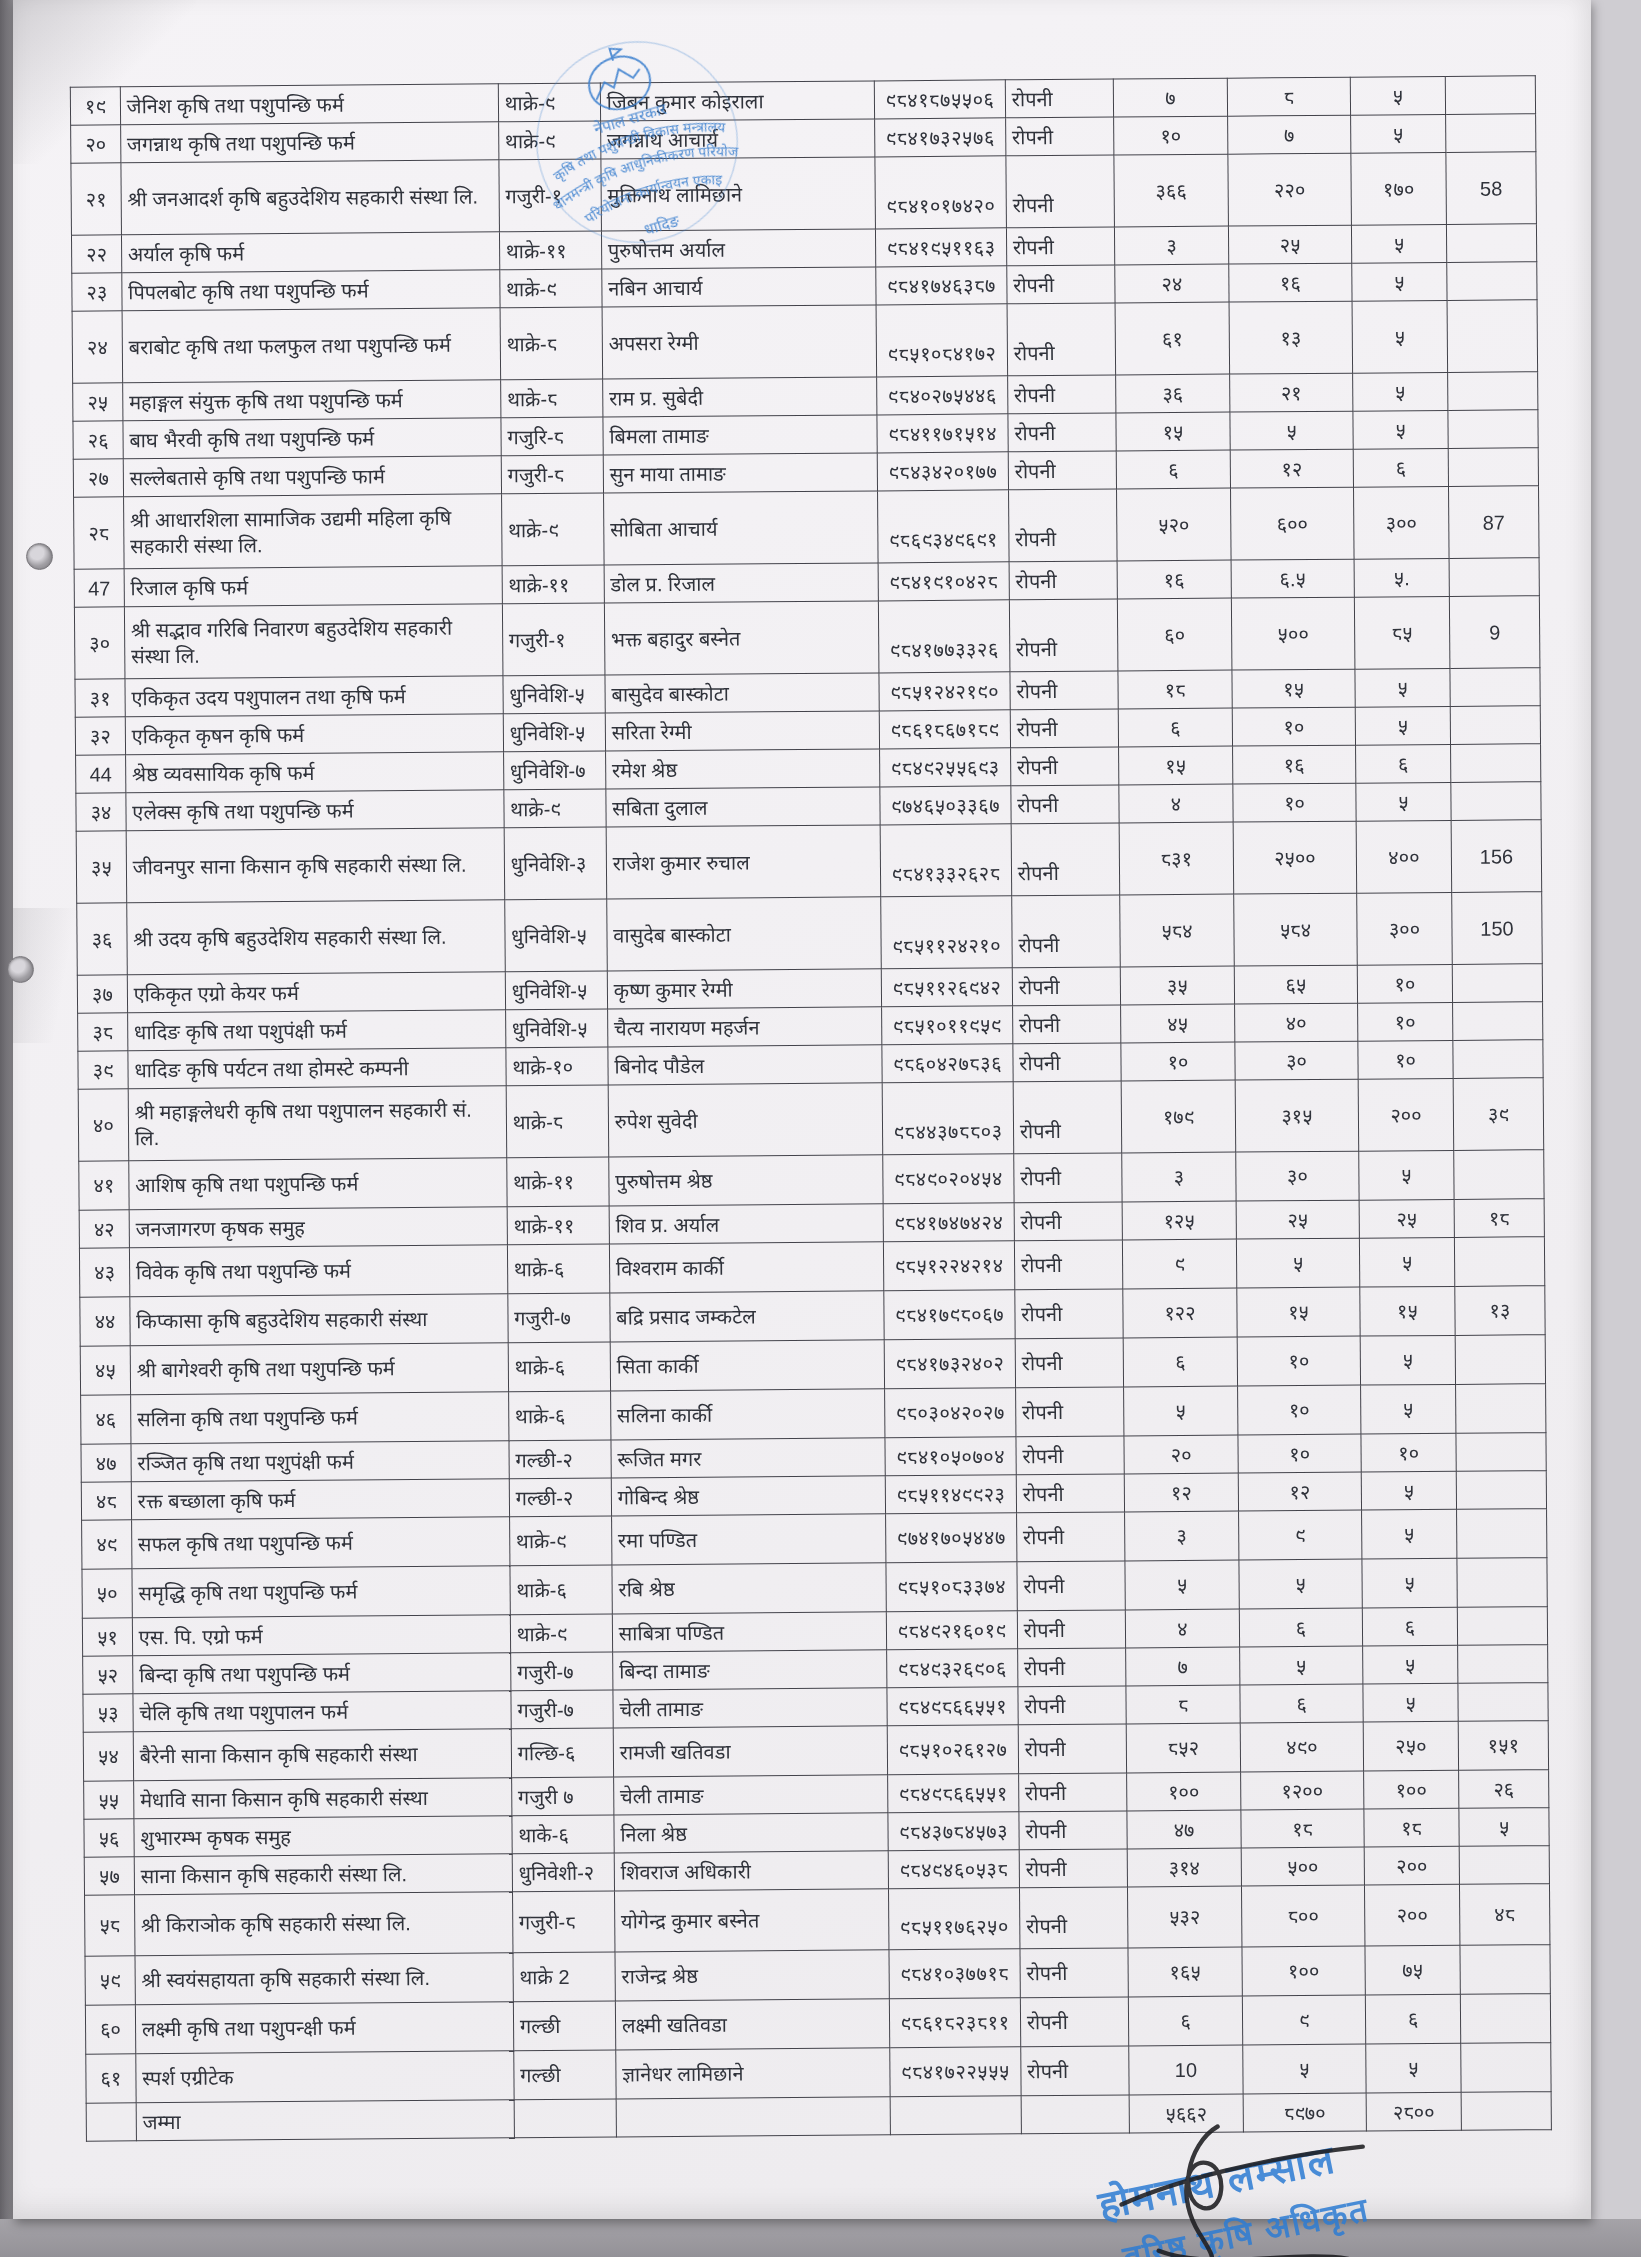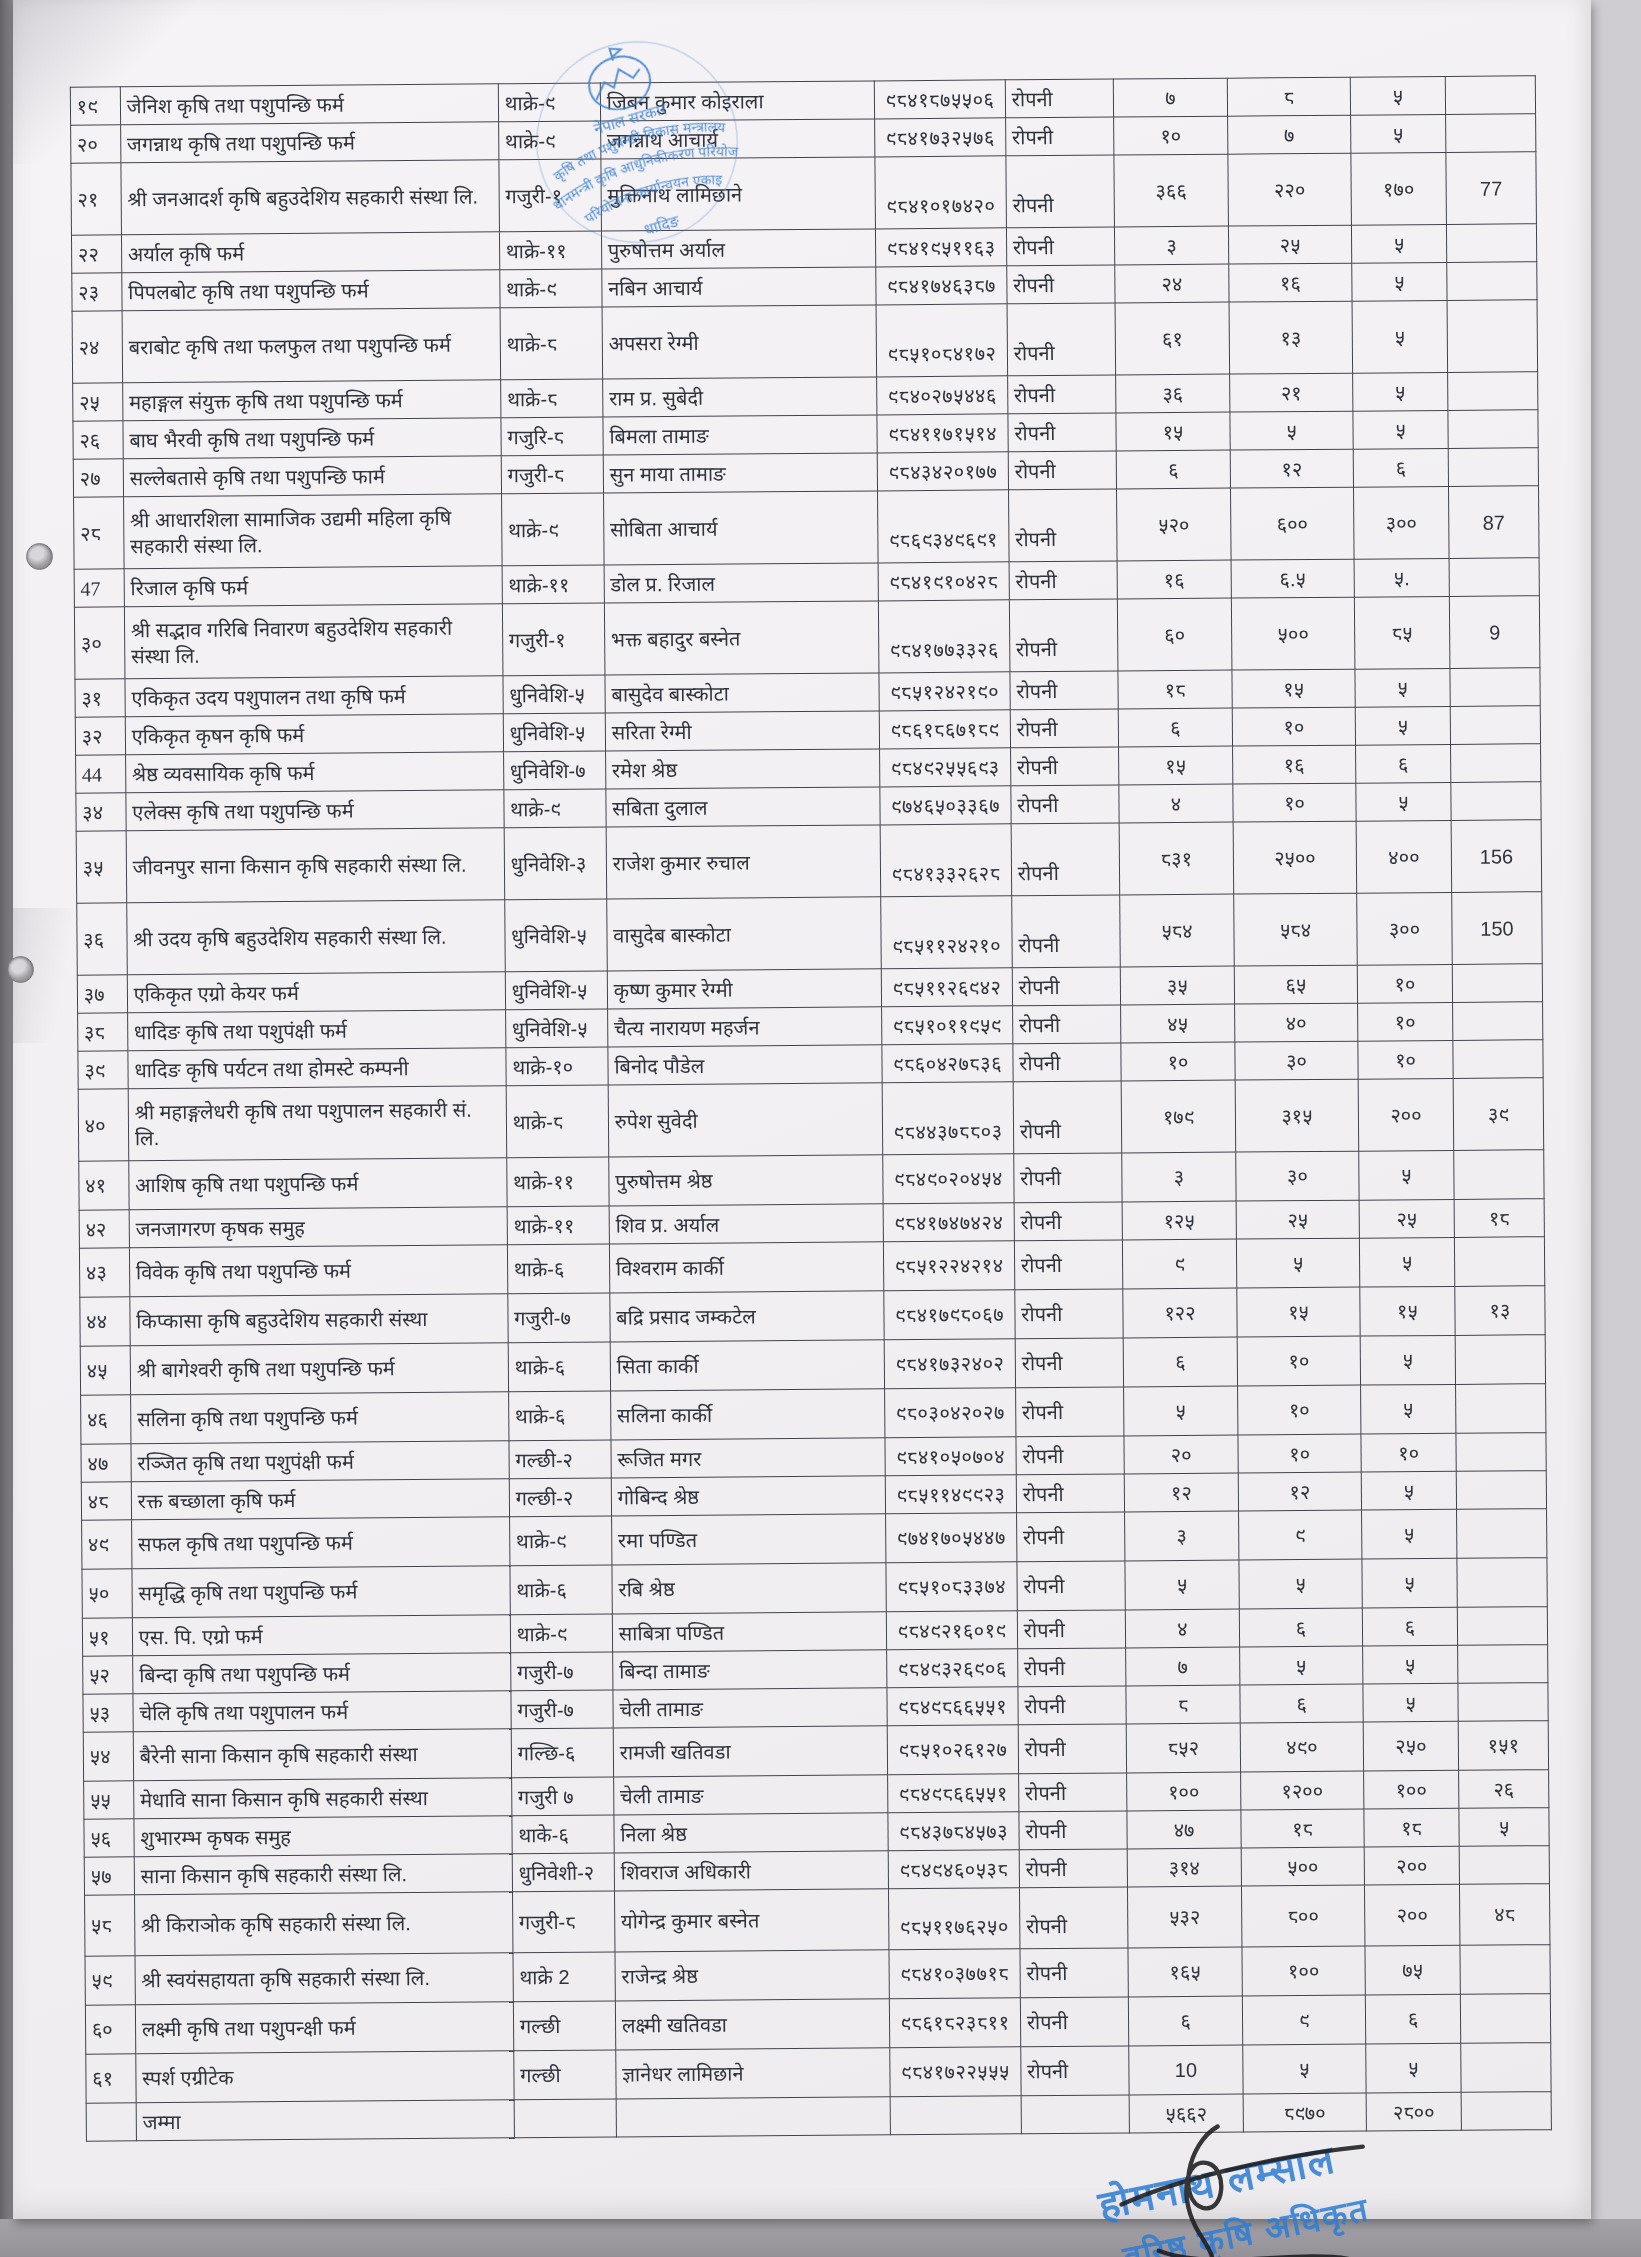--- a/index.html
+++ b/index.html
@@ -33,21 +33,21 @@
   table.registry td{
     border:1.9px solid #43434b;
     color:#30333b;
     font-size:20px;line-height:26px;
     padding:2.9px 5.8px;
     vertical-align:middle;
     overflow:hidden;
     background:transparent;
   }
   tr.r-s{height:38px;} tr.r-m{height:49px;} tr.r-t{height:72px;} tr.r-t2{height:61px;}
-  td.c-sn{text-align:left;font-size:20px;font-family:Liberation Serif, serif;}
+  td.c-sn{text-align:center;font-size:20px;}
   td.c-name{text-align:left;padding-left:10.6px;font-size:19.3px;}
   td.c-ward{text-align:left;padding-left:8.7px;font-size:19.3px;}
   td.c-contact{text-align:left;padding-left:9.7px;font-size:19.3px;}
   td.c-phone{text-align:center;font-size:19.3px;letter-spacing:0.5px;}
   td.c-unit{font-size:19.3px;}
   td.c-num{text-align:center;font-size:21px;}
   td.hw{color:#2a3550;}
   tr.r-t td.c-phone, tr.r-t td.c-unit, tr.r-t2 td.c-phone, tr.r-t2 td.c-unit{vertical-align:bottom;padding-bottom:8.7px;}
 
   .stamp-top{
@@ -122,21 +122,21 @@
           <tr class="r-t">
             <td class="c-sn">२१</td>
             <td class="c-name">श्री जनआदर्श कृषि बहुउदेशिय सहकारी संस्था लि.</td>
             <td class="c-ward">गजुरी-१</td>
             <td class="c-contact">मुक्तिनाथ लामिछाने</td>
             <td class="c-phone hw">९८४१०१७४२०</td>
             <td class="c-unit">रोपनी</td>
             <td class="c-num hw">३६६</td>
             <td class="c-num hw">२२०</td>
             <td class="c-num hw">१७०</td>
-            <td class="c-num hw">77</td>
+            <td class="c-num hw">58</td>
           </tr>
           <tr class="r-s">
             <td class="c-sn">२२</td>
             <td class="c-name">अर्याल कृषि फर्म</td>
             <td class="c-ward">थाक्रे-११</td>
             <td class="c-contact">पुरुषोत्तम अर्याल</td>
             <td class="c-phone hw">९८४१९५११६३</td>
             <td class="c-unit">रोपनी</td>
             <td class="c-num hw">३</td>
             <td class="c-num hw">२५</td>

